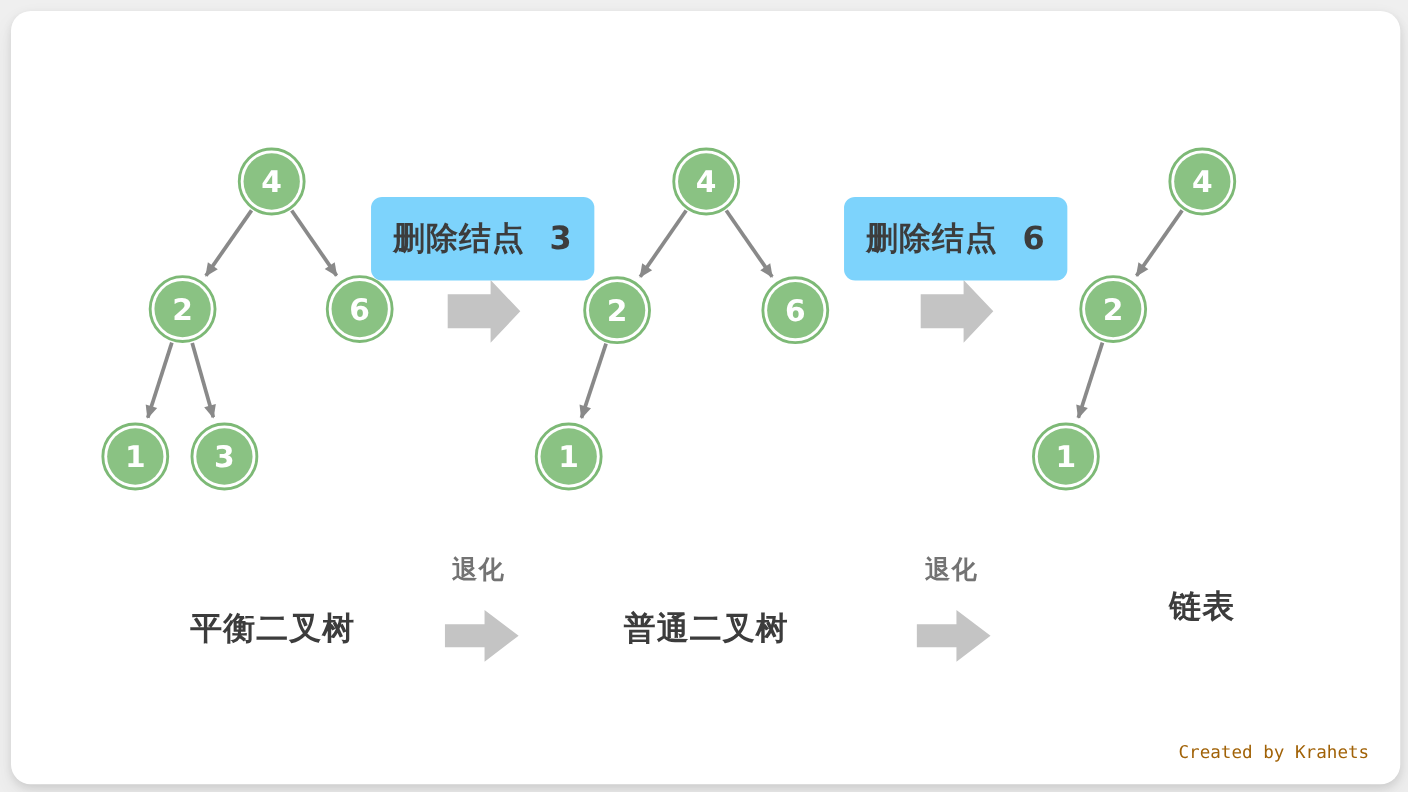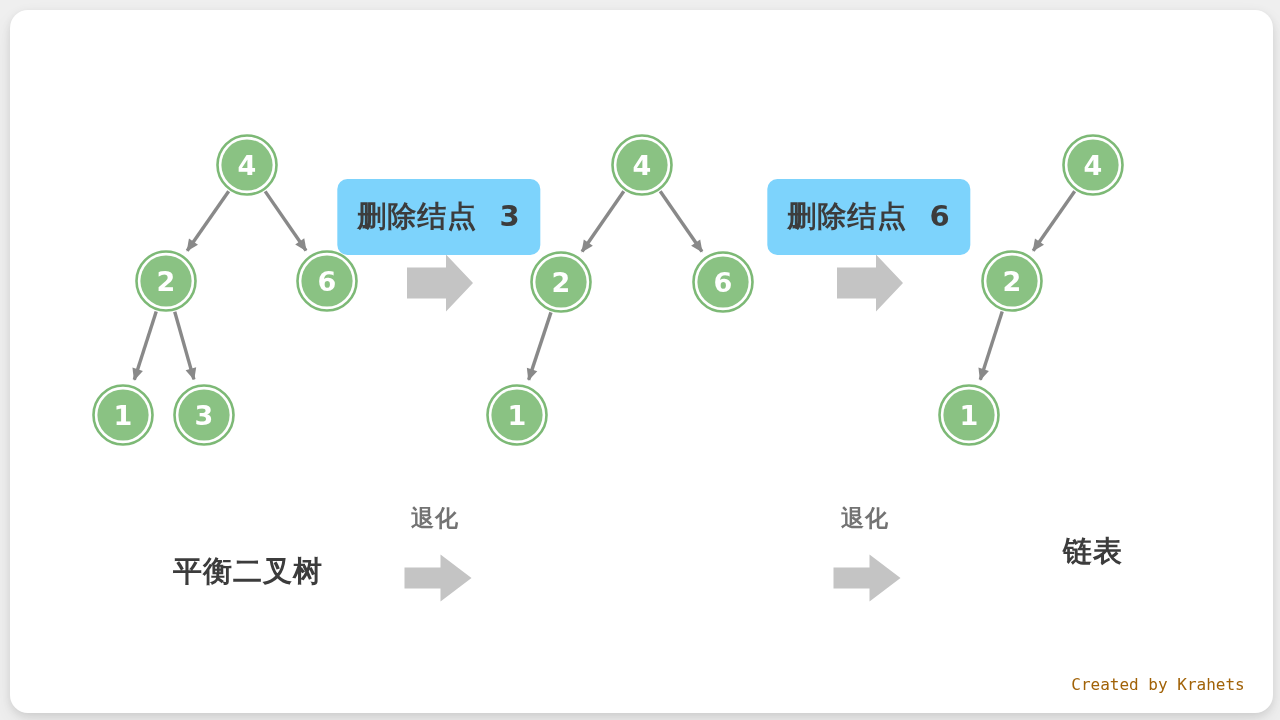--- a/index.html
+++ b/index.html
@@ -155,16 +155,17 @@
       <polygon points="833.5,567.5 869.5,567.5 869.5,554.5 900.5,578 869.5,601.5 869.5,588.5 833.5,588.5" fill="#c4c4c4"></polygon>
     </svg>
 
   <div class="abs-center badge" style="left: 439px; top: 217px;">删除结点  3</div>
   <div class="abs-center badge" style="left: 869px; top: 217px;">删除结点  6</div>
 
   <div class="abs-center degrade-label" style="left: 435px; top: 518px;">退化</div>
   <div class="abs-center degrade-label" style="left: 865px; top: 518px;">退化</div>
 
   <div class="abs-center tree-label" style="left: 248px; top: 572px;">平衡二叉树</div>
+  <div class="abs-center tree-label" style="left: 642px; top: 572px;">普通二叉树</div>
   <div class="abs-center tree-label" style="left: 1093px; top: 552px;">链表</div>
 
   <div class="abs-center credit" style="left: 1158px; top: 684px;">Created by Krahets</div>
 </div>
 
 </body></html>

